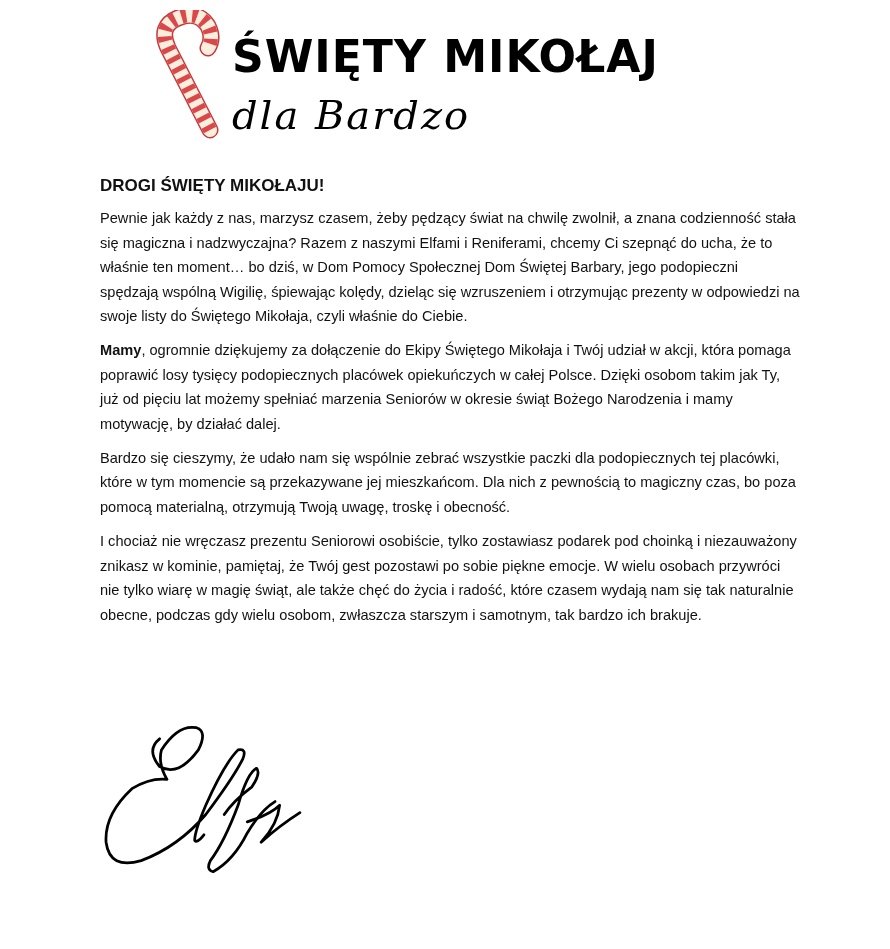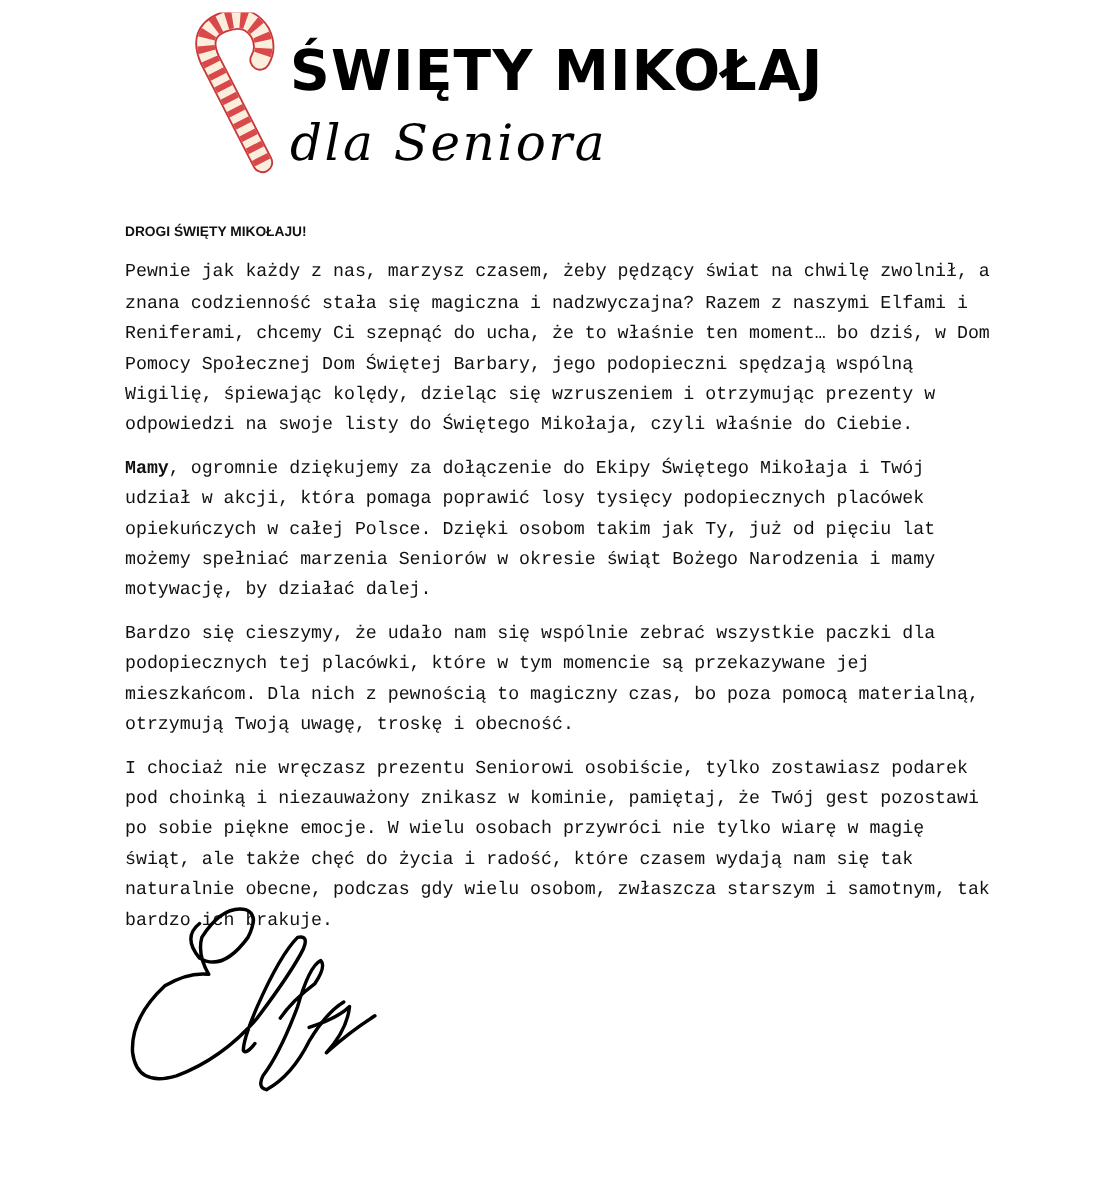--- a/index.html
+++ b/index.html
@@ -19,42 +19,42 @@
     position: absolute; left: 232px; top: 92px;
     font-family: "DejaVu Serif", serif; font-style: italic;
     font-size: 40px; color: #000; white-space: nowrap; letter-spacing: 2px;
     font-weight: 300;
   }
   .letter {
     position: absolute; left: 100px; top: 174px; width: 700px;
     font-family: "Liberation Sans Narrow", "Liberation Sans", sans-serif;
     font-size: 14.6px; line-height: 24.4px; color: #111;
   }
-  .greeting { font-weight: bold; margin: 0 0 8px 0; font-size: 11px; }
-  .para { margin: 0 0 10px 0; font-family: Liberation Mono, monospace; }
+  .greeting { font-weight: bold; margin: 0 0 8px 0; font-size: 17px; }
+  .para { margin: 0 0 10px 0; }
   .para.gap { margin-top: 30px; }
   .name { font-weight: bold; }
   .signature { position: absolute; left: 95px; top: 722px; width: 240px; height: 185px; }
 </style>
 </head>
 <body>
 
 <div class="header">
   <svg class="cane" viewBox="0 0 80 130">
     <defs>
       <clipPath id="caneClip">
         <path d="M60 118 L22 40 Q14 22 28 12 Q44 2 56 14 Q62 22 58 34" fill="none"></path>
       </clipPath>
     </defs>
     <path d="M62 120 L20 38 Q10 16 30 8 Q50 0 60 16 Q66 28 60 38" fill="none" stroke="#c9393c" stroke-width="17" stroke-linecap="round" stroke-linejoin="round"></path>
     <path d="M62 120 L20 38 Q10 16 30 8 Q50 0 60 16 Q66 28 60 38" fill="none" stroke="#fbeedd" stroke-width="14" stroke-linecap="round" stroke-linejoin="round"></path>
     <path d="M62 120 L20 38 Q10 16 30 8 Q50 0 60 16 Q66 28 60 38" fill="none" stroke="#d9484a" stroke-width="14" stroke-dasharray="5 6" stroke-linejoin="round"></path>
   </svg>
   <div class="logo-title">ŚWIĘTY MIKOŁAJ</div>
-  <div class="logo-sub">dla Seniora</div>
+  <div class="logo-sub">dla Bardzo</div>
 </div>
 
 <div class="letter">
   <p class="greeting">DROGI ŚWIĘTY MIKOŁAJU!</p>
   <p class="para">Pewnie jak każdy z nas, marzysz czasem, żeby pędzący świat na chwilę zwolnił, a znana codzienność stała się magiczna i nadzwyczajna? Razem z naszymi Elfami i Reniferami, chcemy Ci szepnąć do ucha, że to właśnie ten moment… bo dziś, w Dom Pomocy Społecznej Dom Świętej Barbary, jego podopieczni spędzają wspólną Wigilię, śpiewając kolędy, dzieląc się wzruszeniem i otrzymując prezenty w odpowiedzi na swoje listy do Świętego Mikołaja, czyli właśnie do Ciebie.</p>
   <p class="para"><span class="name">Mamy</span><span>, ogromnie dziękujemy za dołączenie do Ekipy Świętego Mikołaja i Twój udział w akcji, która pomaga poprawić losy tysięcy podopiecznych placówek opiekuńczych w całej Polsce. Dzięki osobom takim jak Ty, już od pięciu lat możemy spełniać marzenia Seniorów w okresie świąt Bożego Narodzenia i mamy motywację, by działać dalej.</span></p>
   <p class="para">Bardzo się cieszymy, że udało nam się wspólnie zebrać wszystkie paczki dla podopiecznych tej placówki, które w tym momencie są przekazywane jej mieszkańcom. Dla nich z pewnością to magiczny czas, bo poza pomocą materialną, otrzymują Twoją uwagę, troskę i obecność.</p>
   <p class="para">I chociaż nie wręczasz prezentu Seniorowi osobiście, tylko zostawiasz podarek pod choinką i niezauważony znikasz w kominie, pamiętaj, że Twój gest pozostawi po sobie piękne emocje. W wielu osobach przywróci nie tylko wiarę w magię świąt, ale także chęć do życia i radość, które czasem wydają nam się tak naturalnie obecne, podczas gdy wielu osobom, zwłaszcza starszym i samotnym, tak bardzo ich brakuje.</p>
 </div>
 

